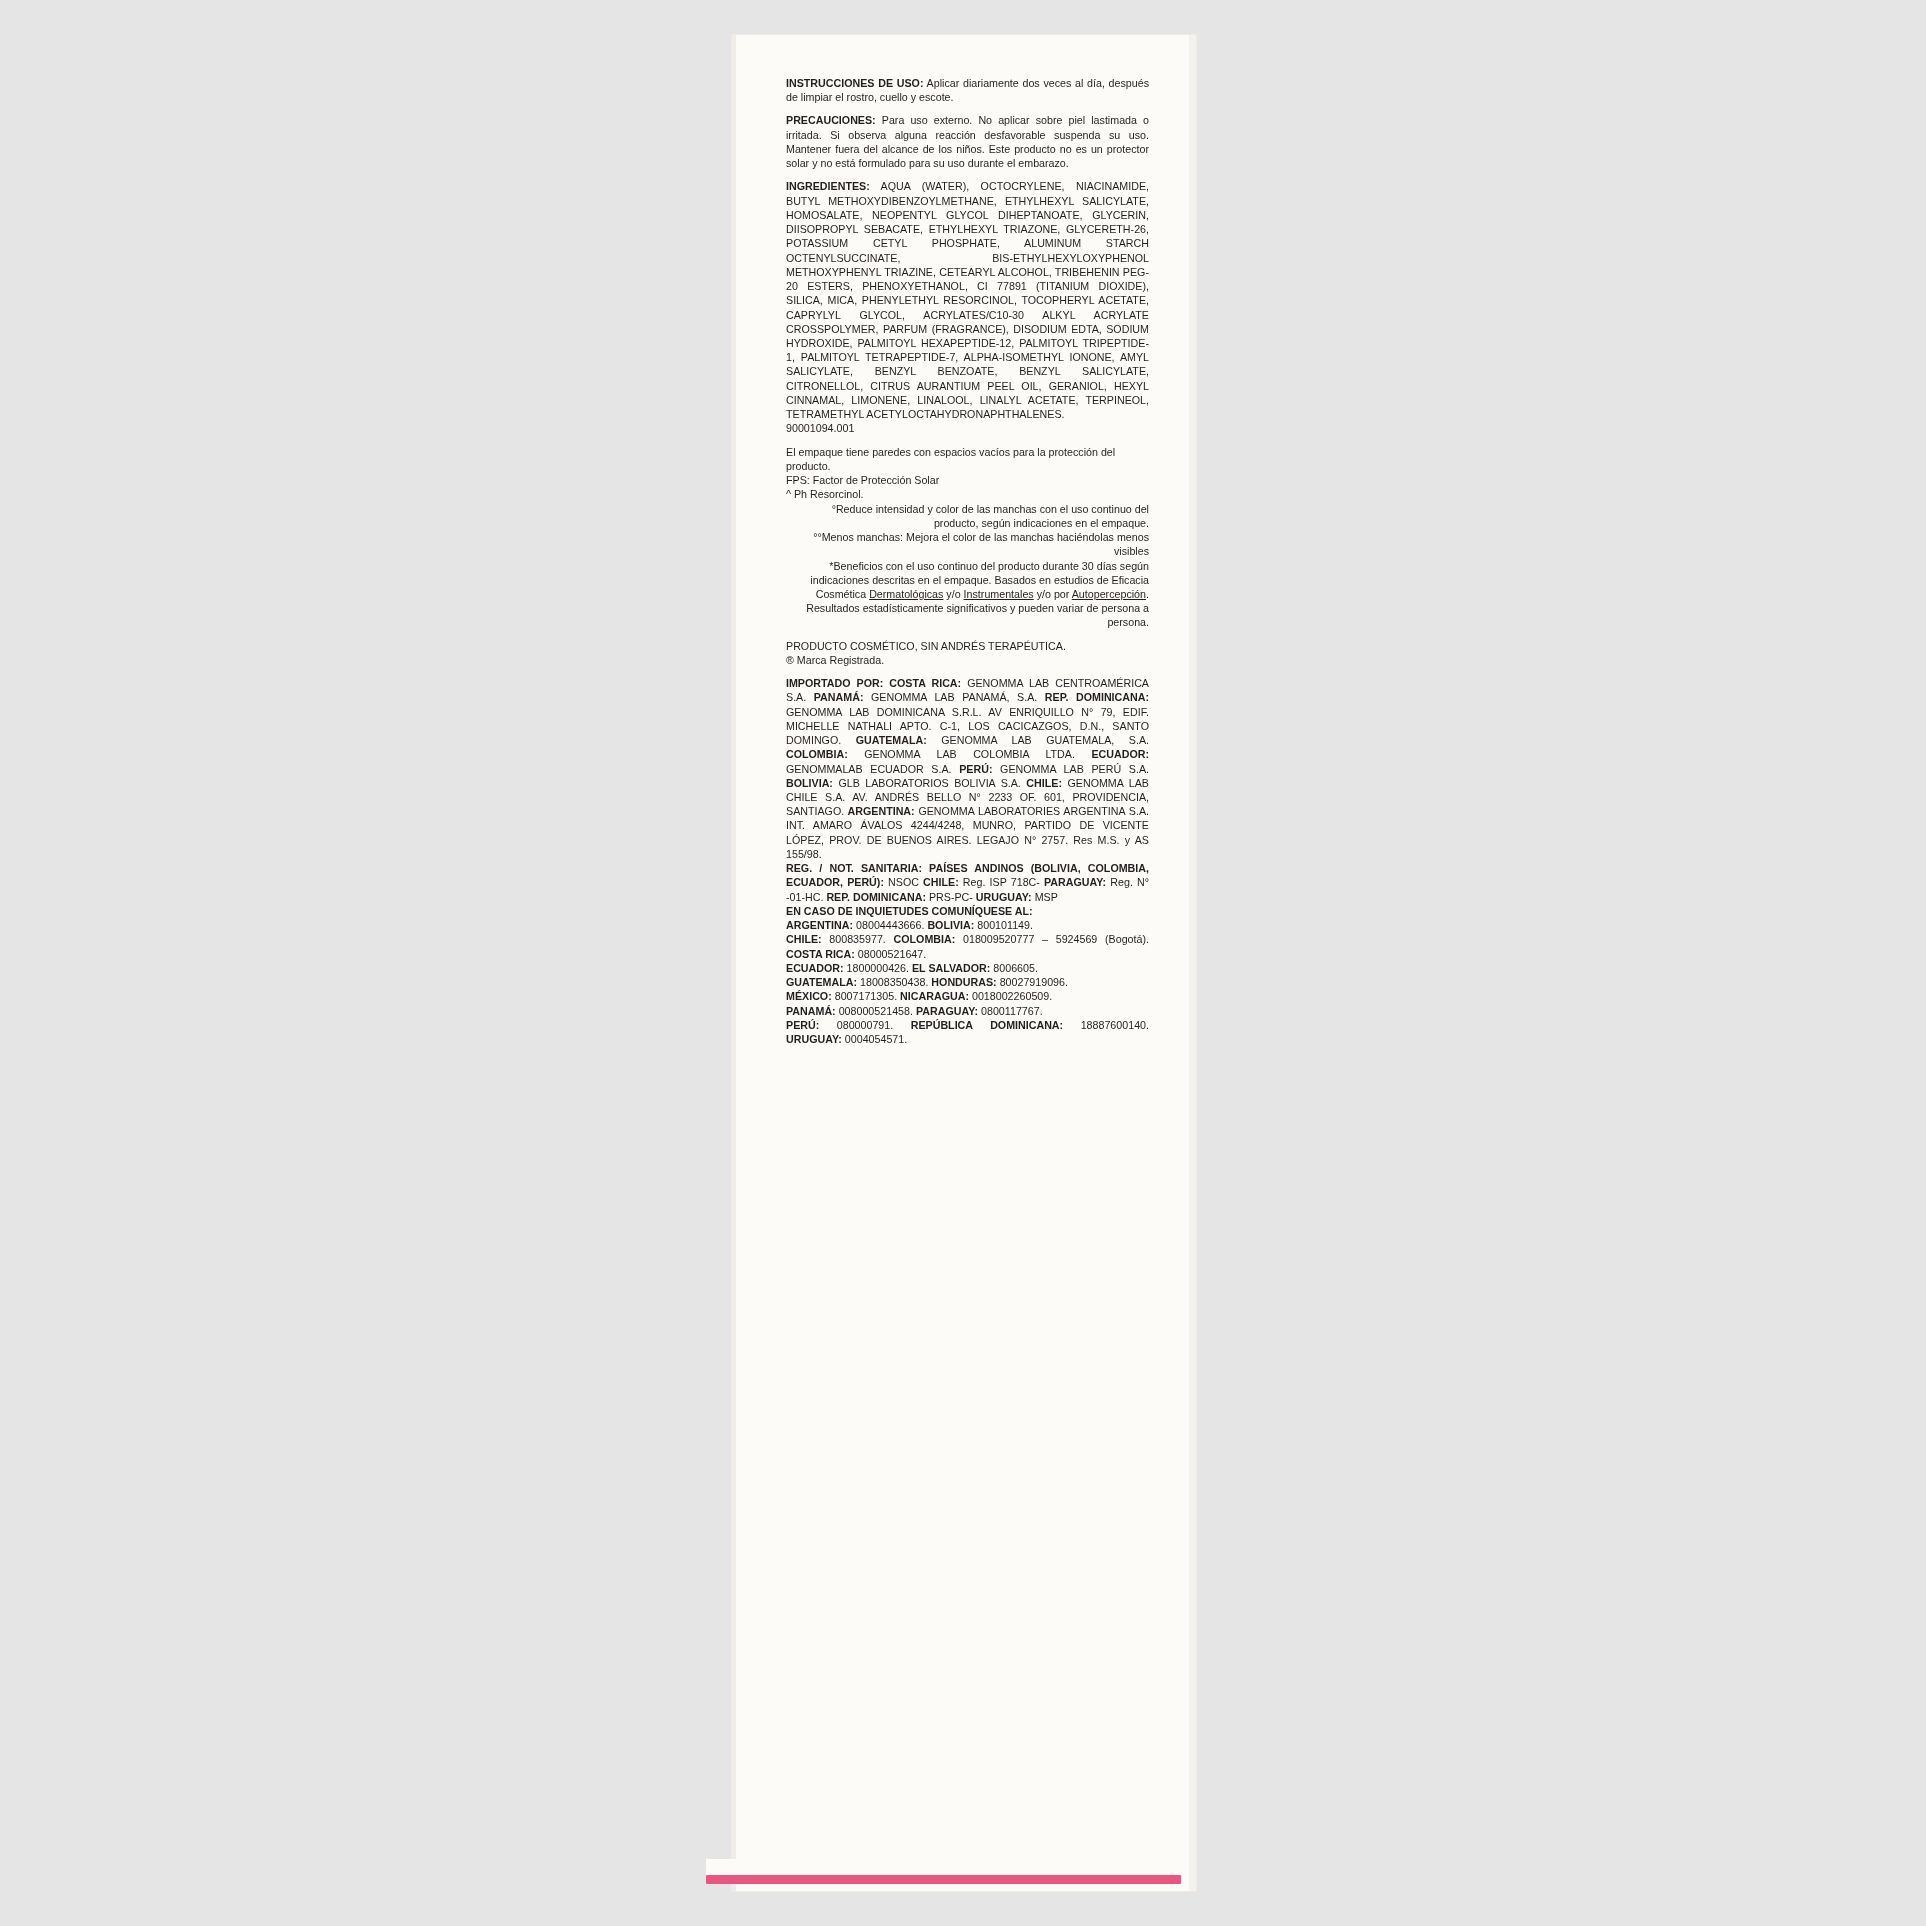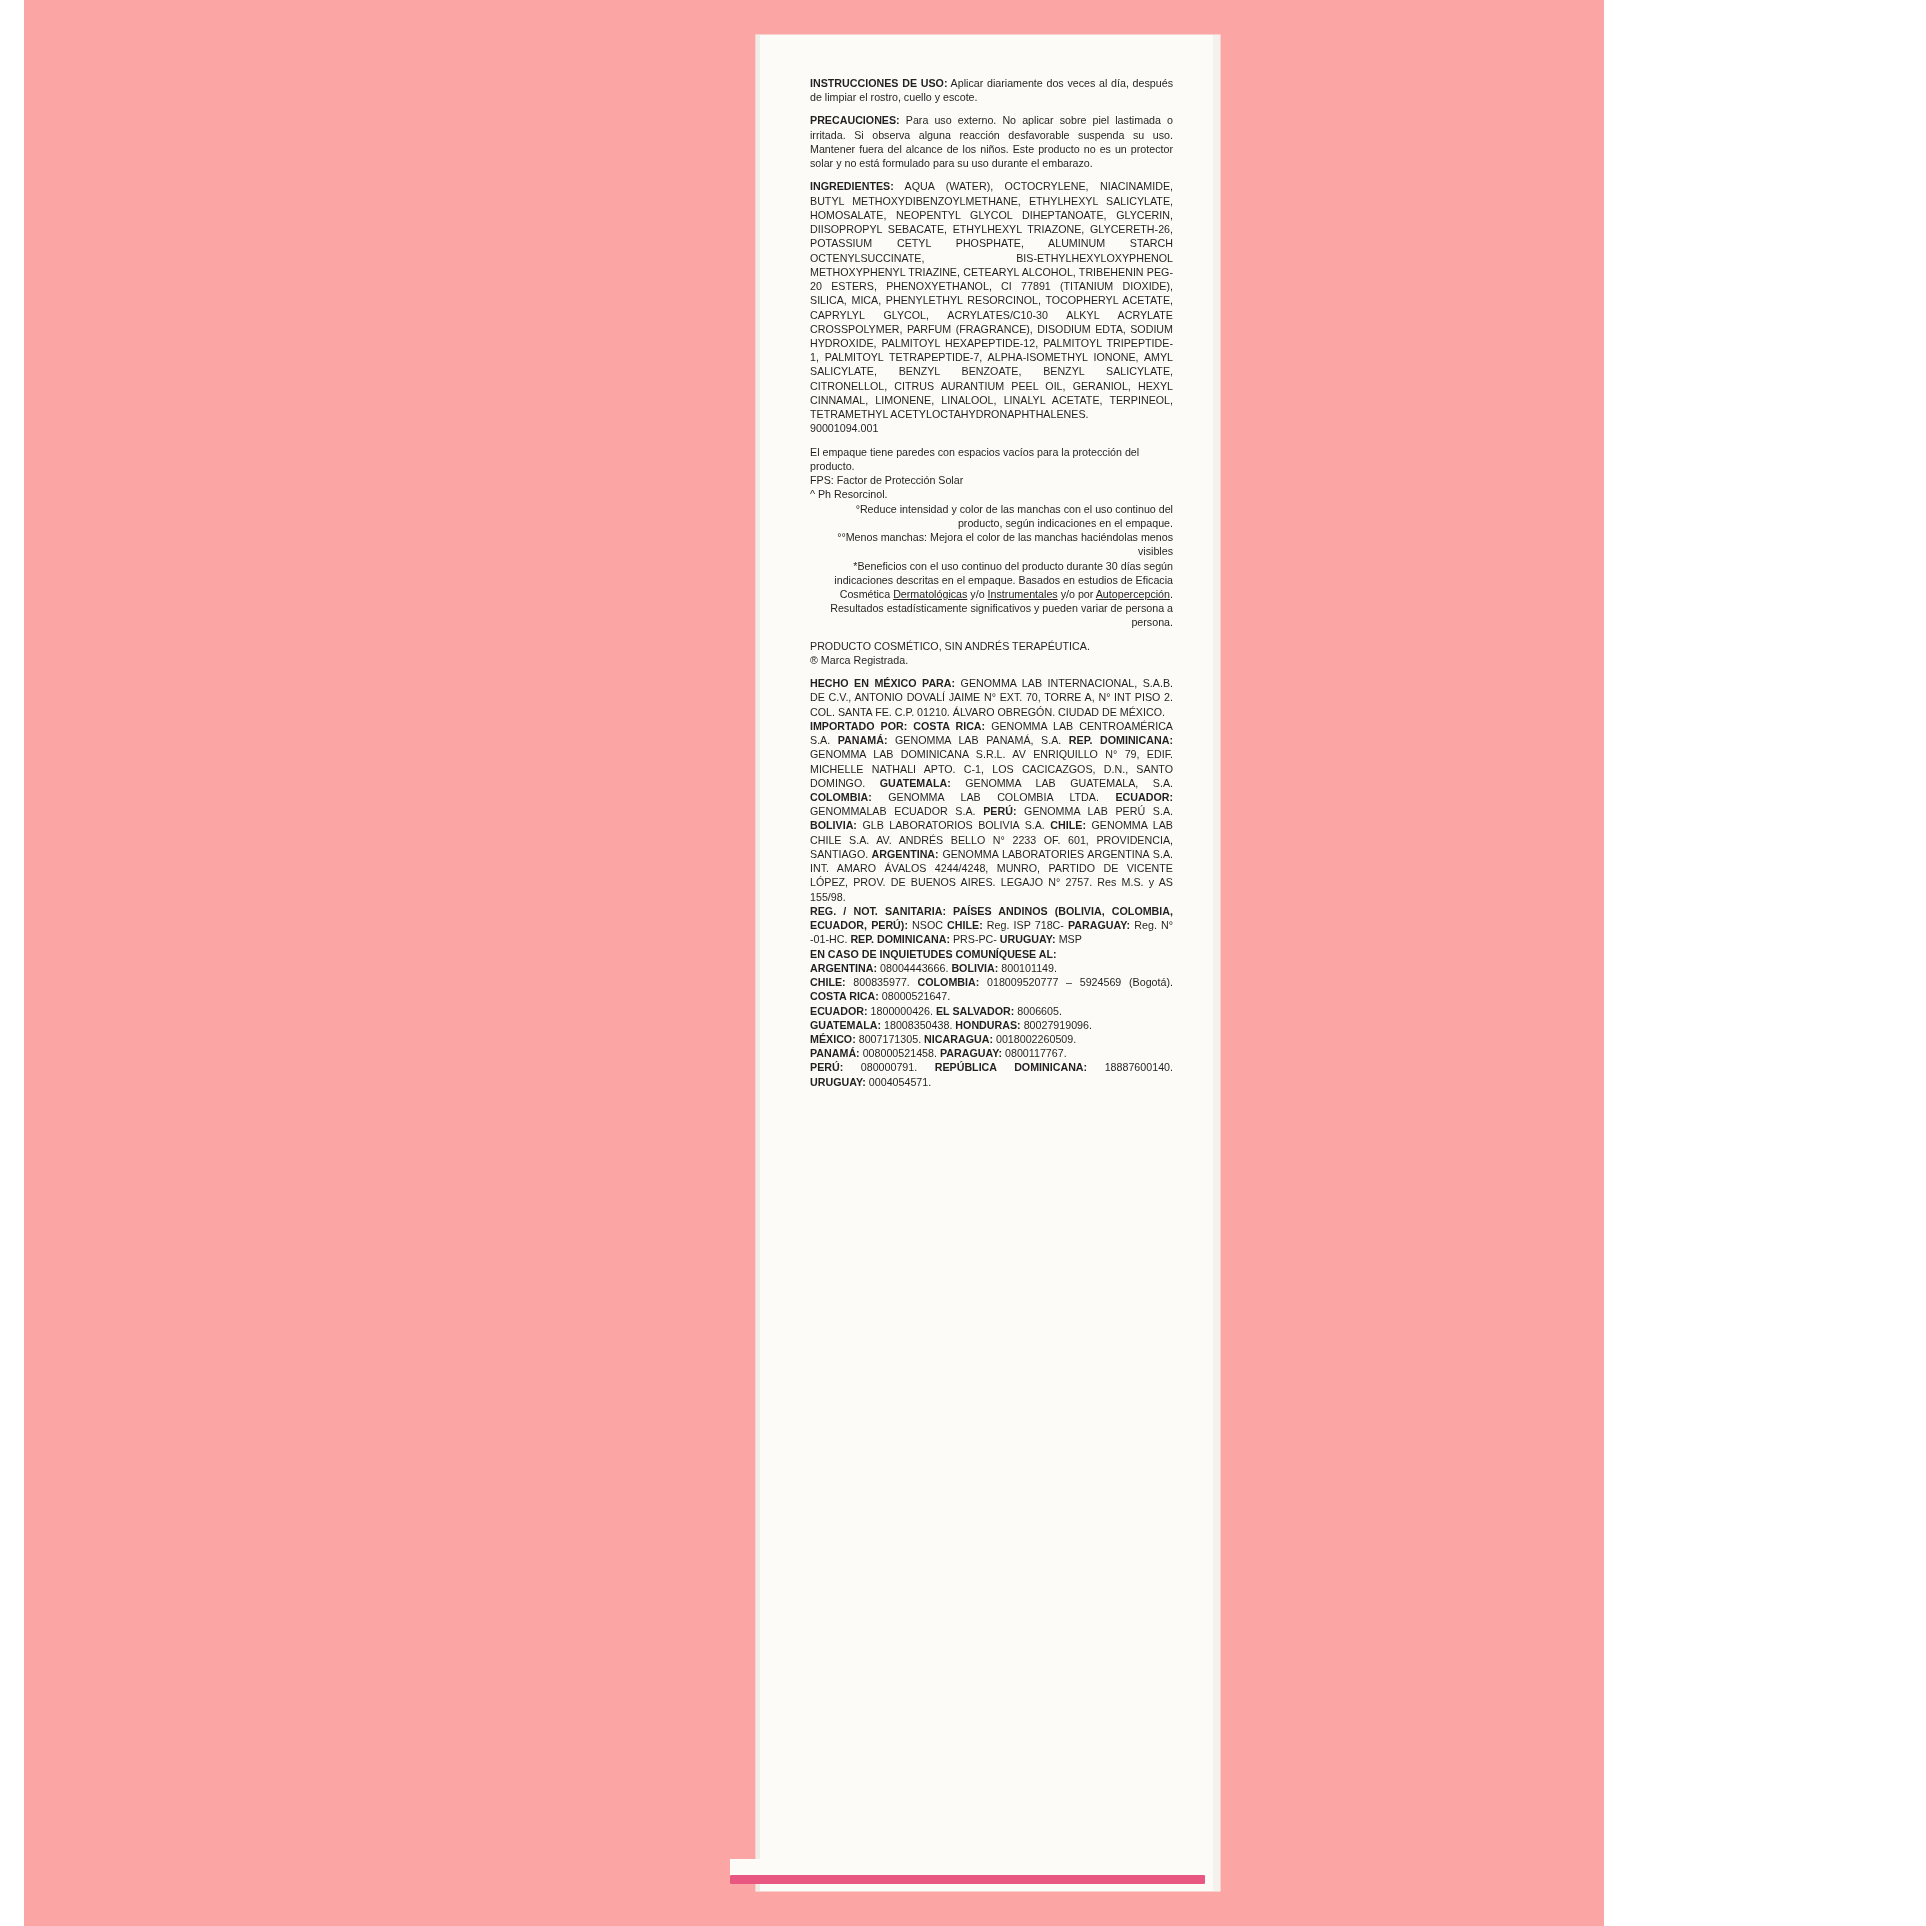--- a/index.html
+++ b/index.html
@@ -5,25 +5,24 @@
   html, body {
     margin: 0;
     padding: 0;
     width: 1926px;
     height: 1926px;
     background: #ffffff;
     font-family: "Liberation Sans", sans-serif;
   }
   #stage {
     position: relative;
-    width: 1580px;
+    width: 1926px;
     height: 1926px;
-    background: #fca5a5;
+    background: #e5e5e5;
     overflow: hidden;
-    margin-left: 24px;
   }
   
   #panel {
     position: absolute;
     left: 732px;
     top: 35px;
     width: 464px;
     height: 1856px;
     background: #fdfbf8;
     box-shadow: 0 0 0 0.6px #f3efe9;
@@ -110,23 +109,20 @@
     <div class="nospace">^ Ph Resorcinol.</div>
     <div class="nospace hang">°Reduce intensidad y color de las manchas con el uso continuo del producto, según indicaciones en el empaque.</div>
     <div class="nospace hang">°°Menos manchas: Mejora el color de las manchas haciéndolas menos visibles</div>
     <div class="block just hang">
       <span>*Beneficios con el uso continuo del producto durante 30 días según indicaciones descritas en el empaque. Basados en estudios de Eficacia Cosmética </span><span class="u">Dermatológicas</span><span> y/o </span><span class="u">Instrumentales</span><span> y/o por </span><span class="u">Autopercepción</span><span>. Resultados estadísticamente significativos y pueden variar de persona a persona.</span>
     </div>
 
     <div class="nospace">PRODUCTO COSMÉTICO, SIN ANDRÉS TERAPÉUTICA.</div>
     <div class="block">® Marca Registrada.</div>
 
-    <div class="just nospace">
-      <span class="b">HECHO EN MÉXICO PARA:</span><span> GENOMMA LAB INTERNACIONAL, S.A.B. DE C.V., ANTONIO DOVALÍ JAIME N° EXT. 70, TORRE A, N° INT PISO 2. COL. SANTA FE. C.P. 01210. ÁLVARO OBREGÓN. CIUDAD DE MÉXICO.</span>
-    </div>
 
     <div class="just nospace">
       <span class="b">IMPORTADO POR:</span><span class="b"> COSTA RICA:</span><span> GENOMMA LAB CENTROAMÉRICA S.A.</span><span class="b"> PANAMÁ:</span><span> GENOMMA LAB PANAMÁ, S.A.</span><span class="b"> REP. DOMINICANA:</span><span> GENOMMA LAB DOMINICANA S.R.L. AV ENRIQUILLO N° 79, EDIF. MICHELLE NATHALI APTO. C-1, LOS CACICAZGOS, D.N., SANTO DOMINGO.</span><span class="b"> GUATEMALA:</span><span> GENOMMA LAB GUATEMALA, S.A.</span><span class="b"> COLOMBIA:</span><span> GENOMMA LAB COLOMBIA LTDA.</span><span class="b"> ECUADOR:</span><span> GENOMMALAB ECUADOR S.A.</span><span class="b"> PERÚ:</span><span> GENOMMA LAB PERÚ S.A.</span><span class="b"> BOLIVIA:</span><span> GLB LABORATORIOS BOLIVIA S.A.</span><span class="b"> CHILE:</span><span> GENOMMA LAB CHILE S.A. AV. ANDRÉS BELLO N° 2233 OF. 601, PROVIDENCIA, SANTIAGO.</span><span class="b"> ARGENTINA:</span><span> GENOMMA LABORATORIES ARGENTINA S.A. INT. AMARO ÁVALOS 4244/4248, MUNRO, PARTIDO DE VICENTE LÓPEZ, PROV. DE BUENOS AIRES. LEGAJO N° 2757. Res M.S. y AS 155/98.</span>
     </div>
 
     <div class="just nospace">
       <span class="b">REG. / NOT. SANITARIA:</span><span class="b"> PAÍSES ANDINOS (BOLIVIA, COLOMBIA, ECUADOR, PERÚ):</span><span> NSOC</span><span class="b"> CHILE:</span><span> Reg. ISP 718C-</span><span class="b"> PARAGUAY:</span><span> Reg. N°        -01-HC.</span><span class="b"> REP. DOMINICANA:</span><span> PRS-PC-</span><span class="b"> URUGUAY:</span><span> MSP</span>
     </div>
 
     <div class="just nospace">

